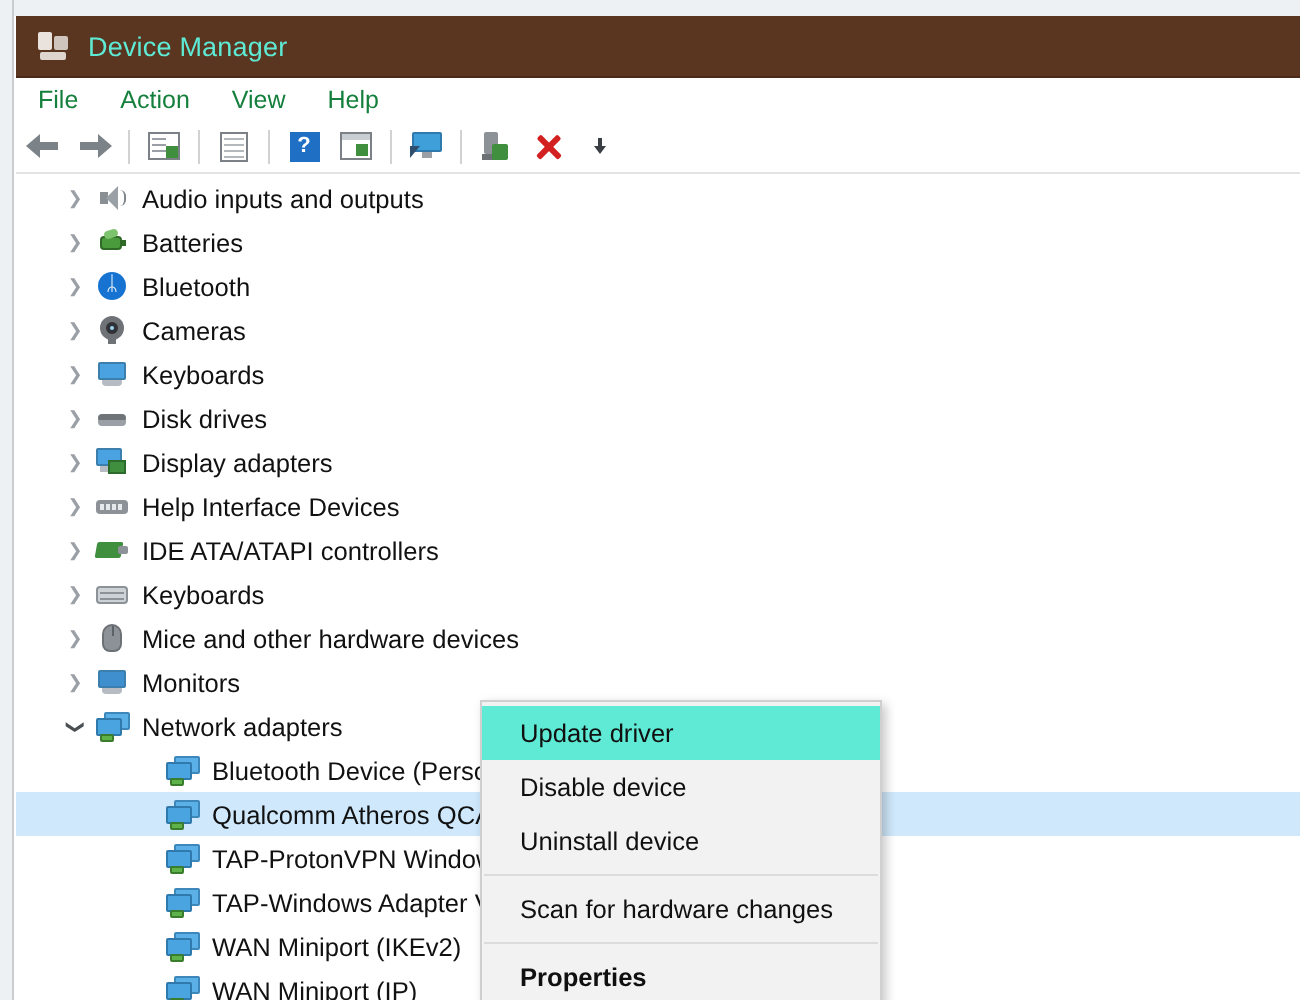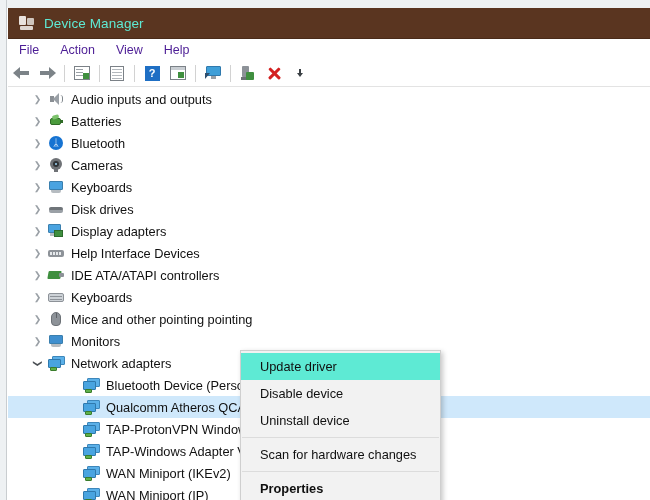--- a/index.html
+++ b/index.html
@@ -73,21 +73,21 @@
     width: 642px;
     height: 21px;
     background: #ffffff;
     display: flex;
     align-items: center;
     padding-left: 11px;
     box-sizing: border-box;
   }
   .menu-item {
     font-size: 12.5px;
-    color: #4c1d95;
+    color: #15803d;
     margin-right: 21px;
     cursor: default;
     white-space: nowrap;
   }
 
   
   #toolbar {
     position: absolute;
     left: 8px; top: 60px;
     width: 642px;
@@ -527,21 +527,21 @@
         <span class="lbl">Keyboards</span>
       </div>
       <div class="row depth1">
         <span class="chev">❯</span>
         <span class="ico">
           <span class="i ic-mouse">
             <span class="body"></span>
             <span class="ln"></span>
           </span>
         </span>
-        <span class="lbl">Mice and other pointing pointing</span>
+        <span class="lbl">Mice and other hardware devices</span>
       </div>
       <div class="row depth1">
         <span class="chev">❯</span>
         <span class="ico">
           <span class="i ic-mon">
             <span class="scr dk"></span>
             <span class="base"></span>
           </span>
         </span>
         <span class="lbl">Monitors</span>

